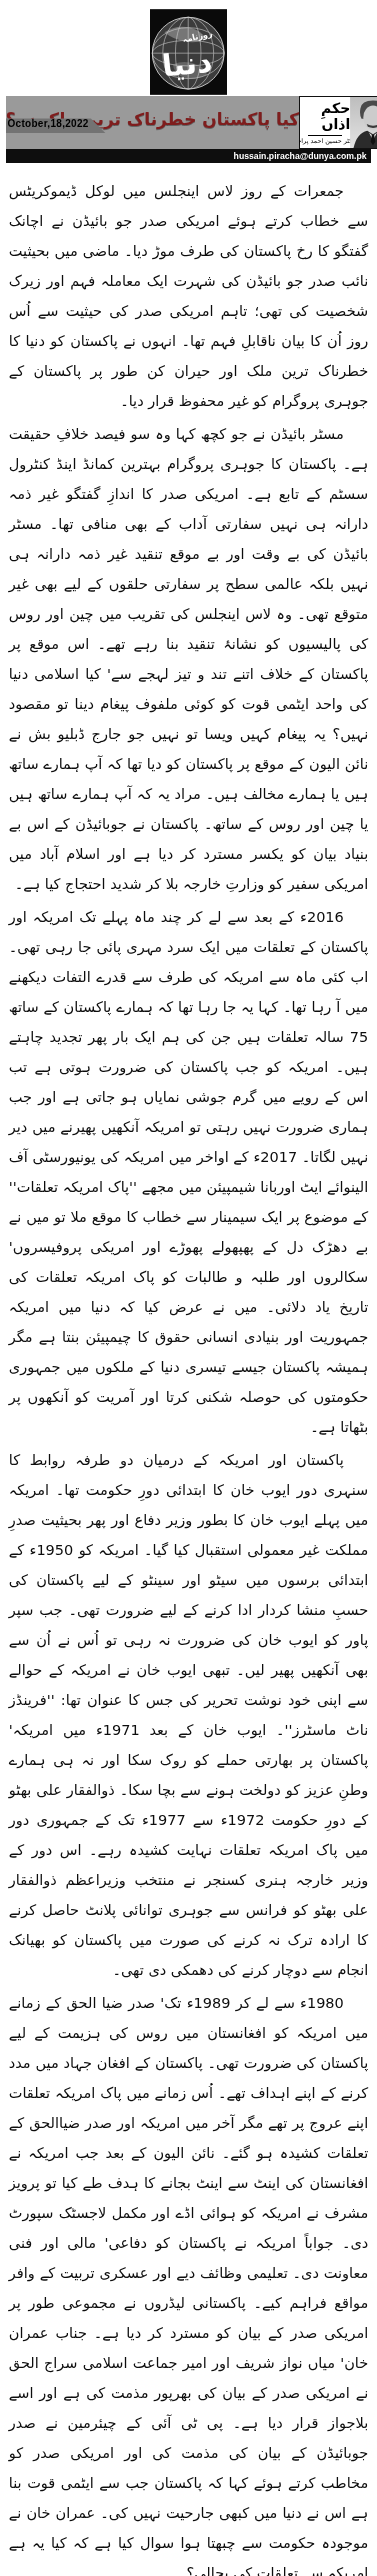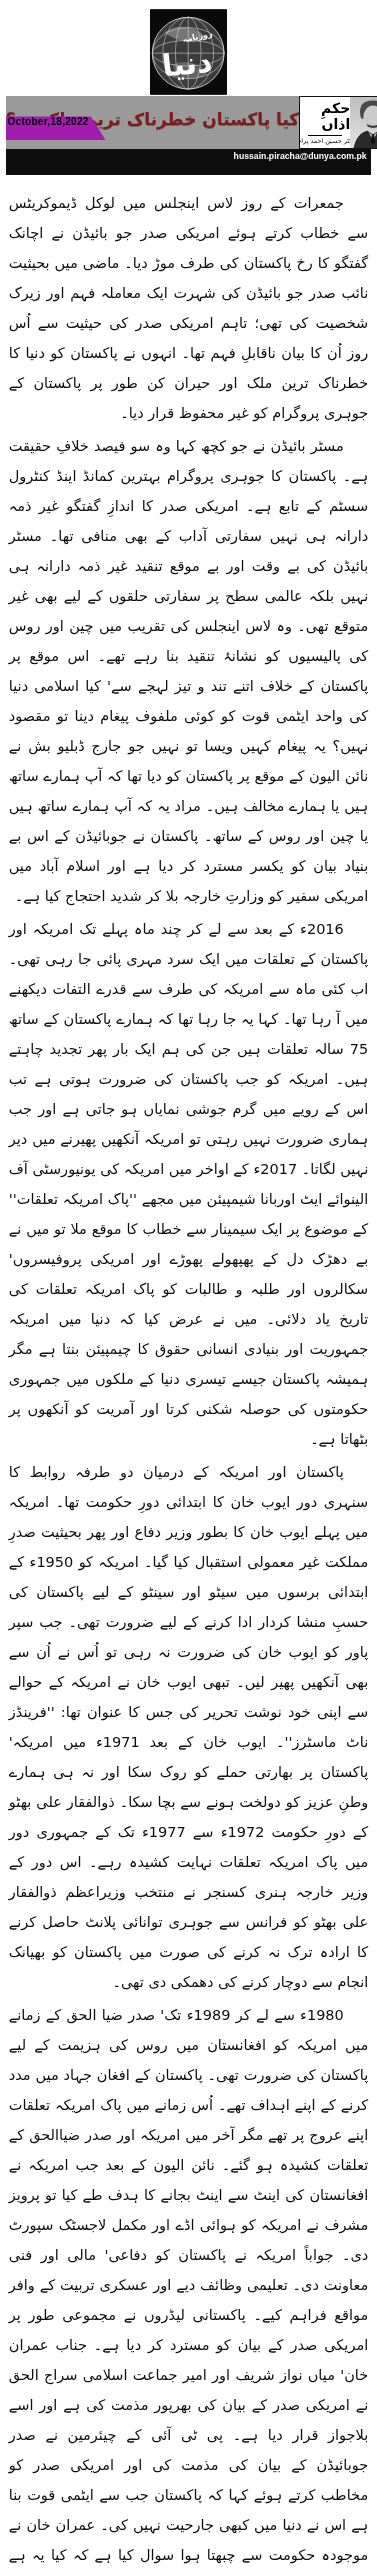--- a/index.html
+++ b/index.html
@@ -11,35 +11,35 @@
   .logo-box { width: 77px; height: 86px; display: block; }
 
   
   .header-wrap { margin: 1.7px 5.8px 0 5.8px; }
   .header-top { display: flex; height: 53px; }
   .title-bar { flex: 1; background: #9a9a9a; position: relative;
                display: flex; align-items: center; justify-content: center; }
   .headline { color: #7f1d1d; font-size: 17px; font-weight: bold;
               padding-bottom: 7px; direction: rtl; white-space: nowrap;
               text-shadow: 0 0.6px 0.6px rgba(0,0,0,.35); }
-  .date-wedge { position: absolute; left: 0; bottom: 9px; width: 100px; height: 24px;
-                background: #a21caf;
+  .date-wedge { position: absolute; left: 0; bottom: 16px; width: 100px; height: 15px;
+                background: #737373;
                 clip-path: polygon(0 0, 85px 0, 100px 100%, 0 100%);
                 font-family: "Liberation Sans", sans-serif;
                 font-weight: bold; font-size: 10px; line-height: 12.2px;
                 color: #000; padding-left: 1.7px; letter-spacing: 0.3px; }
   .author-block { display: flex; border: 0.6px solid #111; background: #ffffff; }
   .column-box { width: 50px; display: flex; flex-direction: column;
                 align-items: center; justify-content: center; background: #fff; }
   .column-title { font-size: 14px; font-weight: bold; direction: rtl; color: #000; }
   .column-rule { width: 34px; border-top: 1.2px solid #000; margin: 2.3px 0 1.7px 0; }
   .column-author { font-size: 6.4px; direction: rtl; color: #000; white-space: nowrap; }
   .photo { width: 46px; display: block; }
 
-  .email-bar { height: 26px; background: #0e0e0e; color: #ffffff; text-align: right;
+  .email-bar { height: 14px; background: #0e0e0e; color: #ffffff; text-align: right;
                font-family: "Liberation Sans", sans-serif; font-weight: bold;
                font-size: 8.7px; line-height: 14px; padding-right: 4.6px; }
 
   
   .article { margin: 12.8px 5.8px 0 5.8px; direction: rtl; text-align: justify;
              font-size: 14.5px; line-height: 30px; color: #0d0d0d; }
   .article p { margin: 3px; text-indent: 24.4px; }
 </style>
 </head>
 <body>

